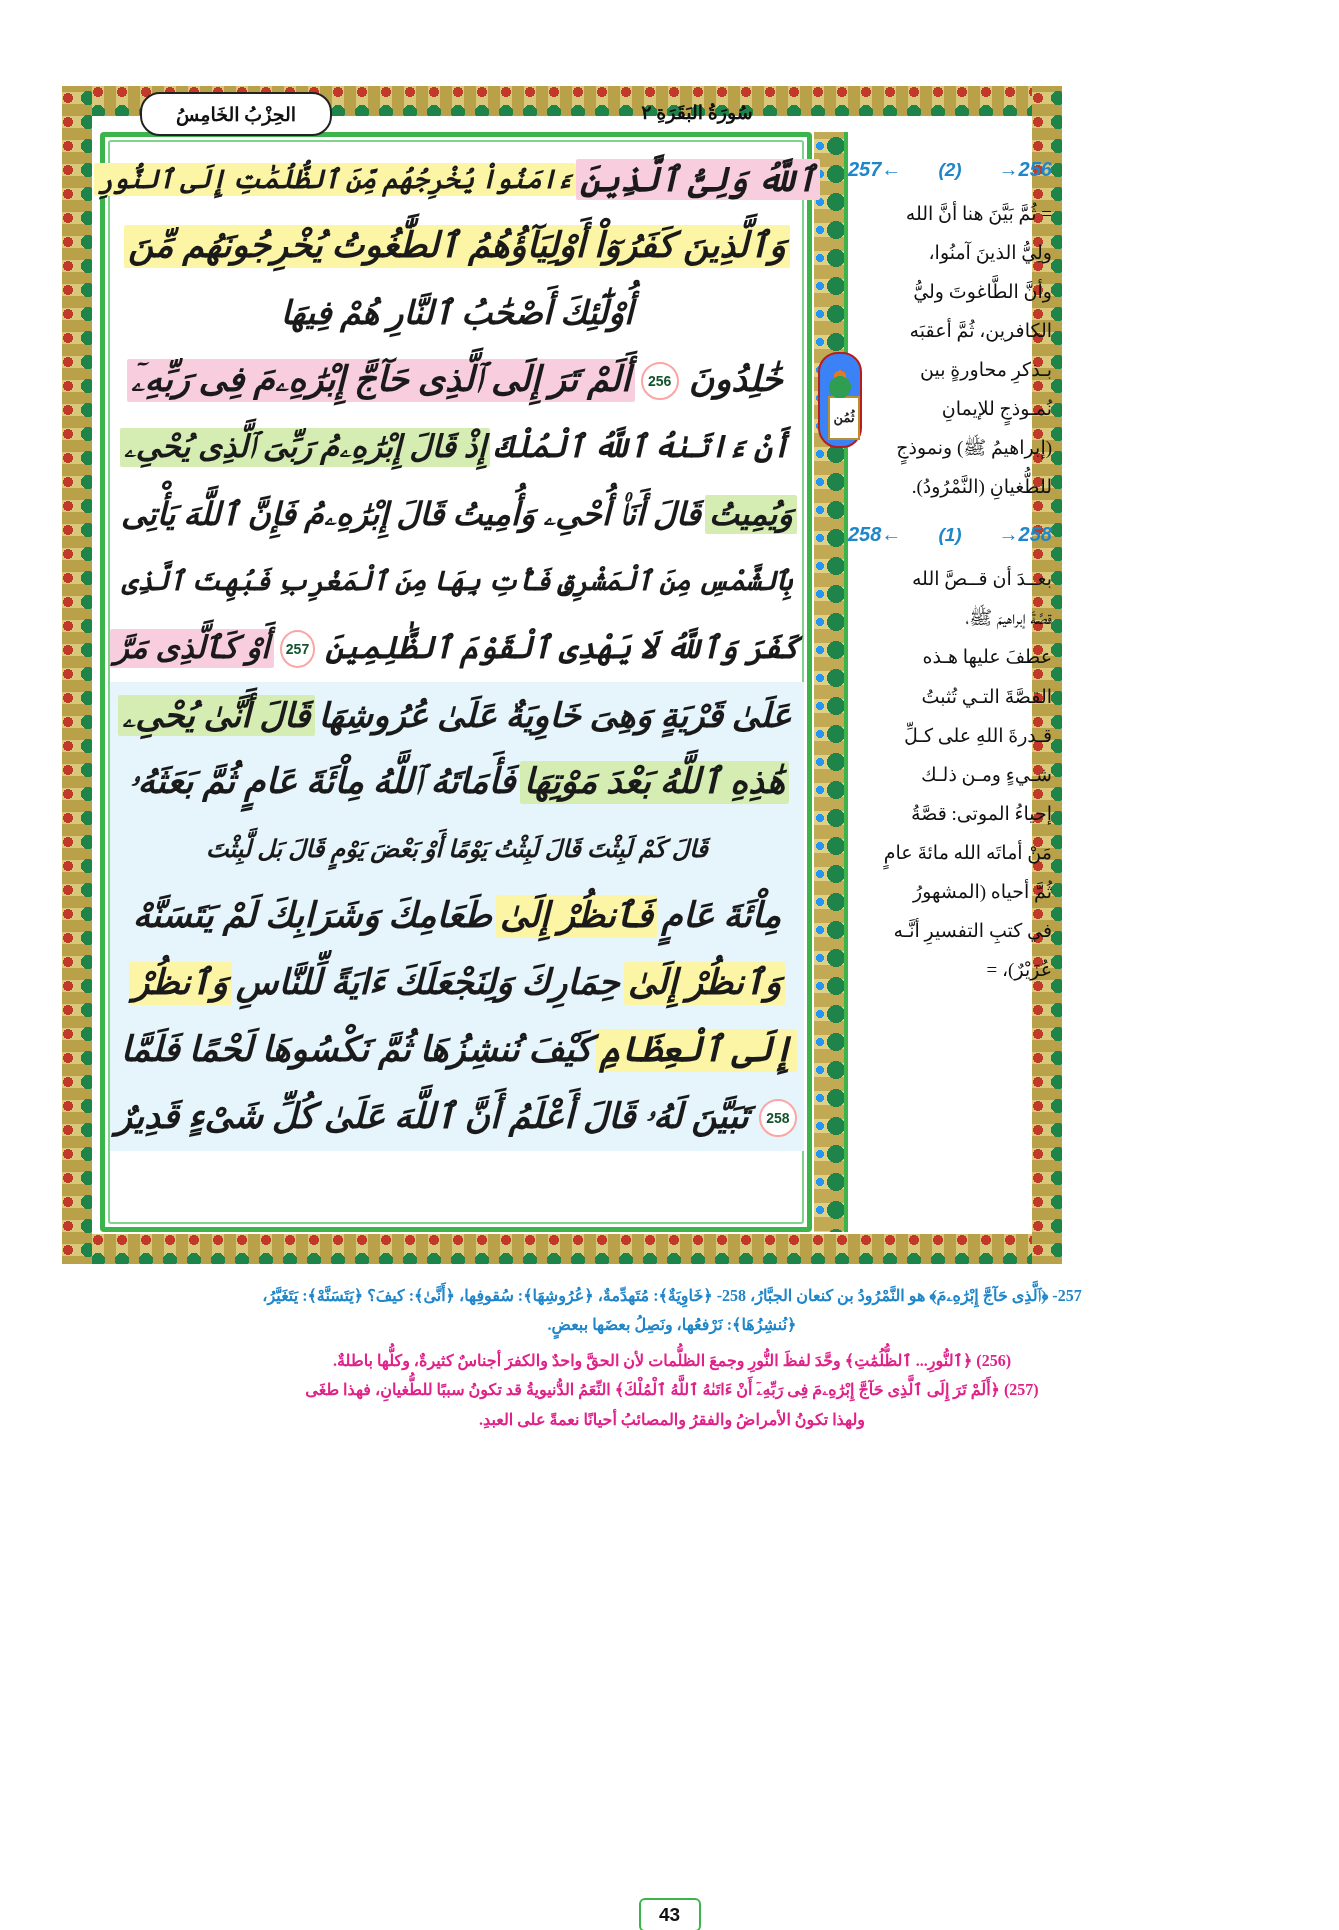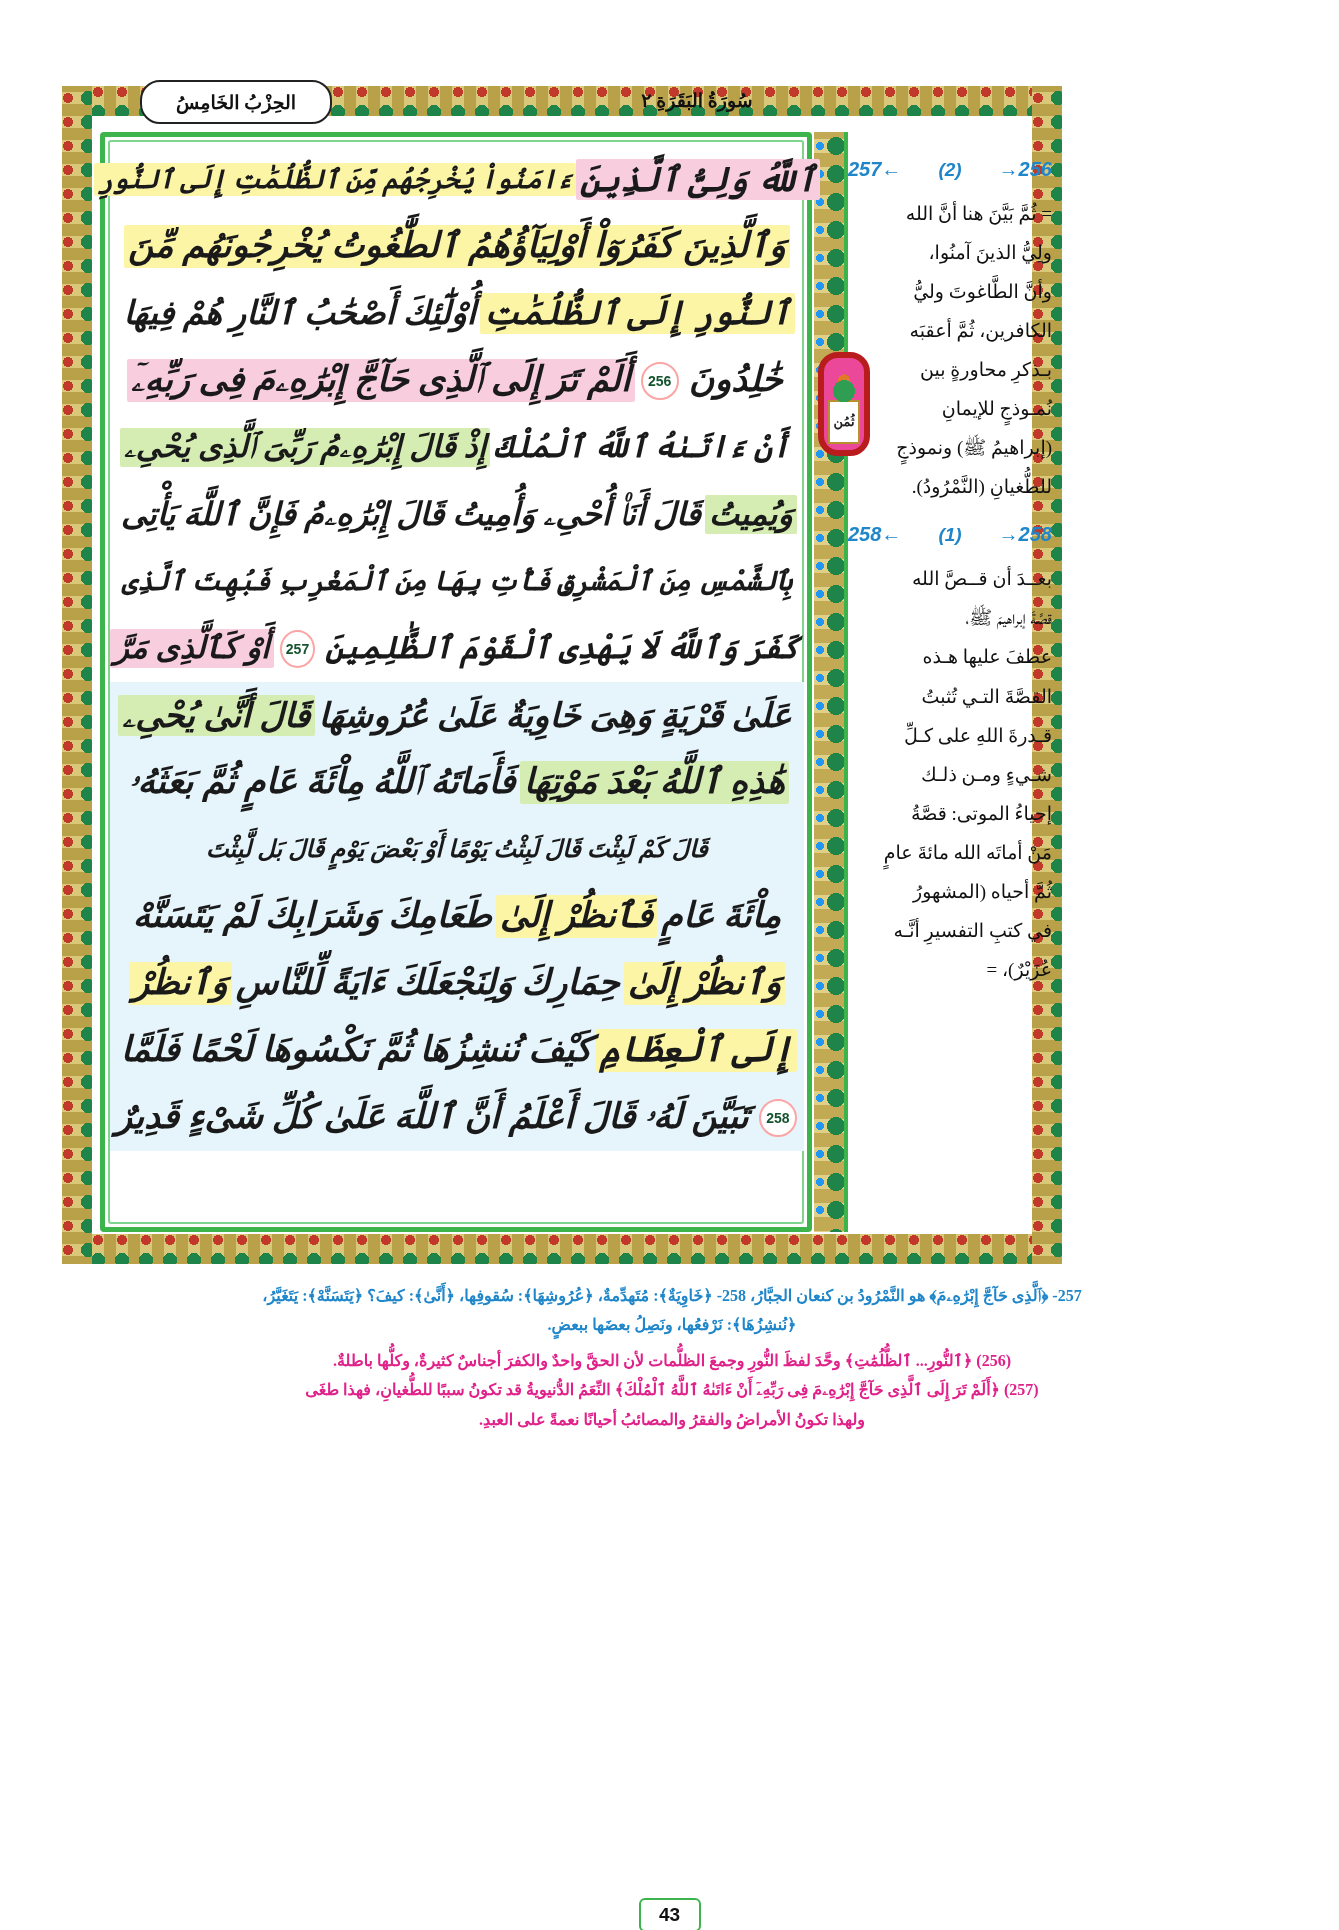--- a/index.html
+++ b/index.html
@@ -56,21 +56,21 @@
     background-image:
       radial-gradient(circle at 22px 14px, #1e8449 0 9px, transparent 9px),
       radial-gradient(circle at 6px 14px, #2196f3 0 4px, transparent 4px),
       linear-gradient(180deg,#c2aa55 0 7px,#e0cf86 7px 21px,#c2aa55 21px 28px);
     background-size:30px 28px,30px 28px,30px 28px;
     border-right:4px solid #3cb44b;
   }
 
   
   .cartouche{
-    position:absolute;top:80px;height:40px;
+    position:absolute;top:92px;height:40px;
     background:#fff;border:2px solid #222;border-radius:20px;
     display:flex;align-items:center;justify-content:center;
     padding:0 14px;z-index:8;
   }
   #hizb-cartouche{left:140px;min-width:160px;}
   #surah-cartouche{left:588px;min-width:190px;border:none;background:transparent;}
   .cartouche span{
     font-family:"Liberation Serif","DejaVu Serif",serif;
     font-size:19px;font-weight:700;color:#111;white-space:nowrap;
   }
@@ -120,22 +120,22 @@
     width:58px;height:30px;border-radius:6px;
     background:#fff;border:2px solid #3cb44b;
     display:flex;align-items:center;justify-content:center;
     font-family:"Liberation Sans",sans-serif;font-size:19px;font-weight:700;color:#111;
     z-index:9;
   }
 
   
   #thumun{
     position:absolute;left:818px;top:352px;width:40px;height:92px;
-    background:#ec4899;border:6px solid #b91c1c;border-radius:20px;
-    display:flex;align-items:flex-end;justify-content:center;
+    background:#3b82f6;border:2px solid #b91c1c;border-radius:20px;
+    display:flex;align-items:flex-end;
     z-index:9;
   }
   #thumun .inner{
     width:28px;height:40px;margin-bottom:6px;
     border:2px solid #b8902f;background:#fff;
     display:flex;align-items:center;justify-content:center;
     font-size:13px;font-weight:700;color:#222;
   }
   #thumun .crown{
     position:absolute;top:8px;left:0;right:0;height:36px;
@@ -206,21 +206,20 @@
 
   <div id="mushaf">
       <div class="aline band-none">
         <span class="txt hl-pink" style="font-size: 34px;">ٱللَّهُ وَلِىُّ ٱلَّذِينَ</span>
         <span class="txt hl-yellow" style="font-size: 26px;">ءَامَنُواْ يُخْرِجُهُم مِّنَ ٱلظُّلُمَٰتِ إِلَى ٱلنُّورِ</span>
       </div>
       <div class="aline band-none">
         <span class="txt hl-yellow">وَٱلَّذِينَ كَفَرُوٓاْ أَوْلِيَآؤُهُمُ ٱلطَّٰغُوتُ يُخْرِجُونَهُم مِّنَ</span>
       </div>
       <div class="aline band-none">
-        <span class="txt hl-yellow" style="font-size: 33px;">ٱلنُّورِ إِلَى ٱلظُّلُمَٰتِ</span>
         <span class="txt hl-none" style="font-size: 33px;">أُوْلَٰٓئِكَ أَصْحَٰبُ ٱلنَّارِ هُمْ فِيهَا</span>
       </div>
       <div class="aline band-none">
         <span class="txt hl-none">خَٰلِدُونَ</span>
         <span class="ayah-mark">256</span>
         <span class="txt hl-pink">أَلَمْ تَرَ إِلَى ٱلَّذِى حَآجَّ إِبْرَٰهِۦمَ فِى رَبِّهِۦٓ</span>
       </div>
       <div class="aline band-none">
         <span class="txt hl-none" style="font-size: 31px;">أَنْ ءَاتَىٰهُ ٱللَّهُ ٱلْمُلْكَ</span>
         <span class="txt hl-green" style="font-size: 31px;">إِذْ قَالَ إِبْرَٰهِۦمُ رَبِّىَ ٱلَّذِى يُحْىِۦ</span>

